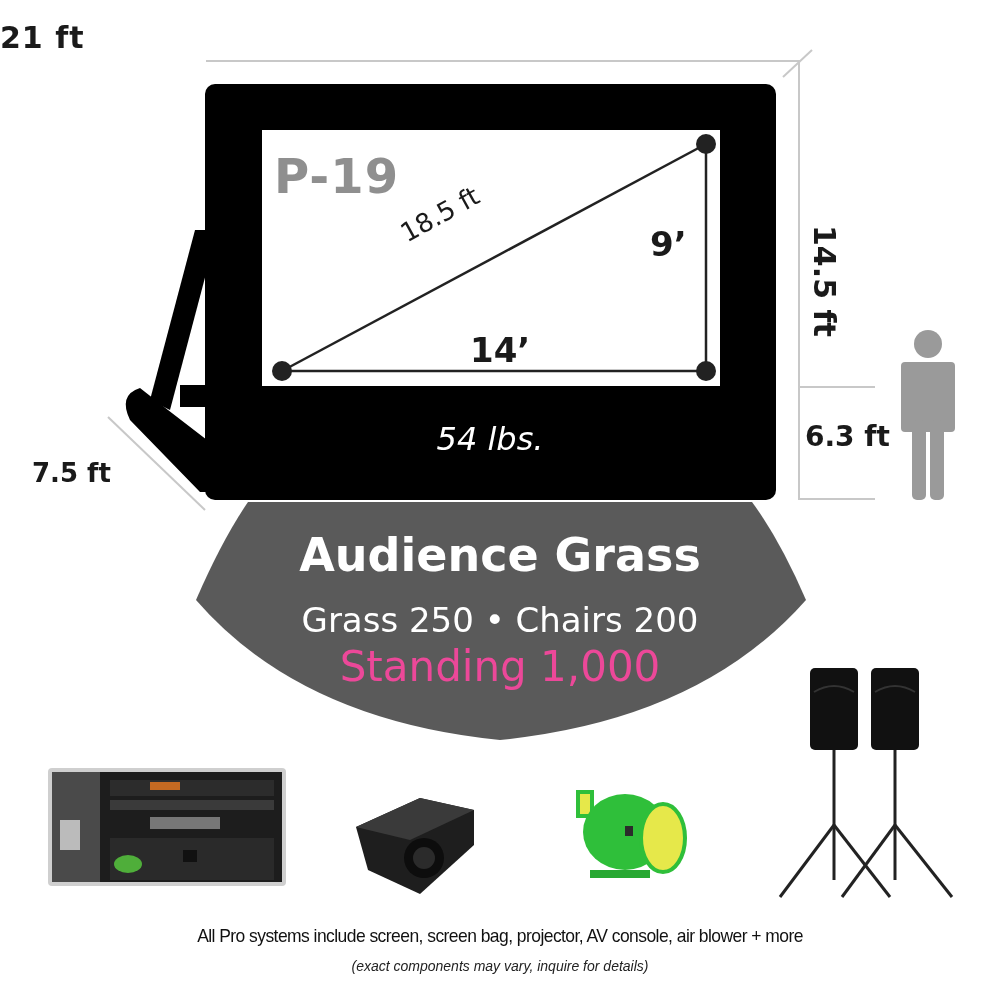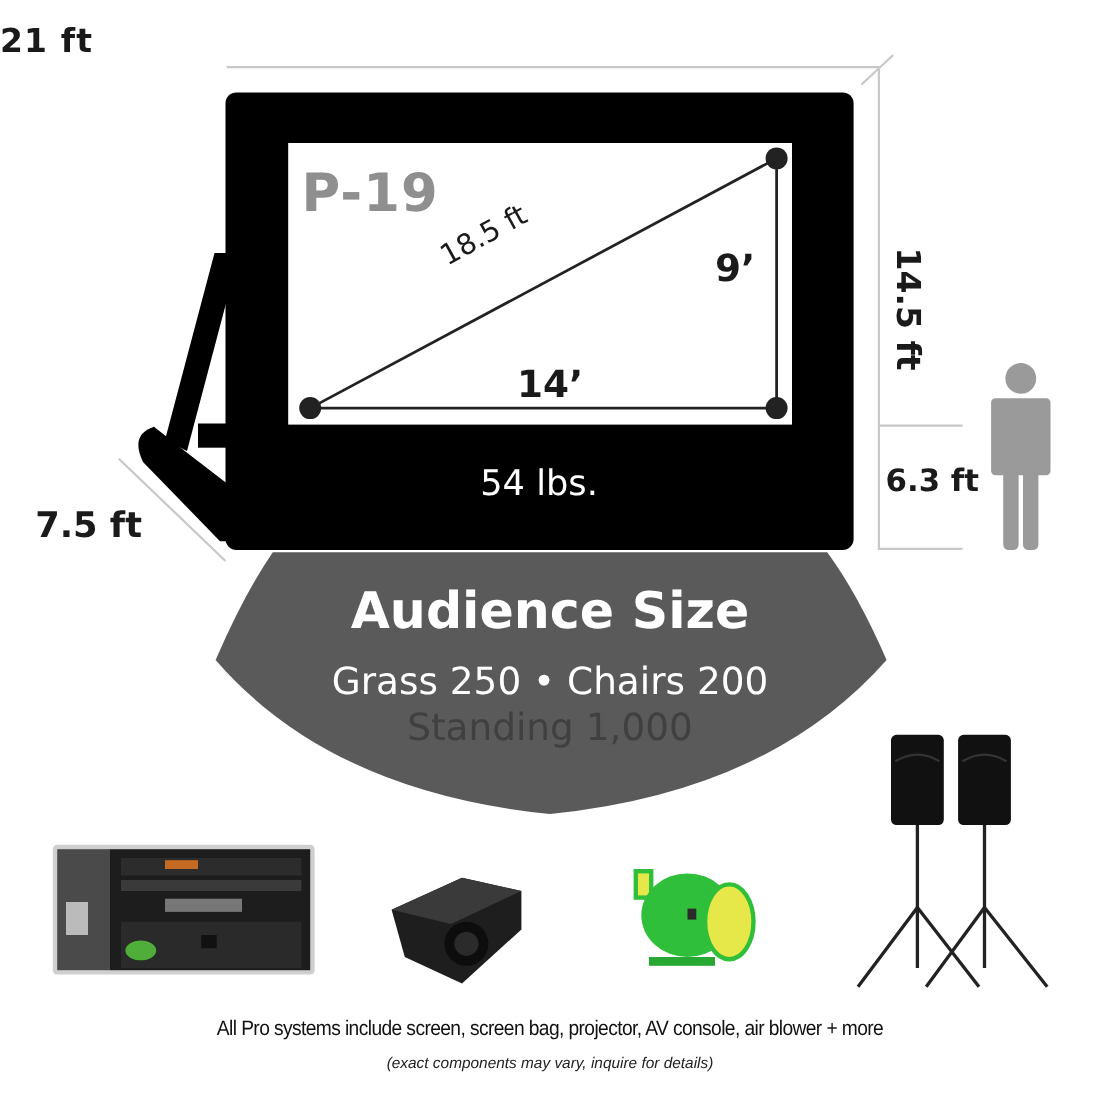--- a/index.html
+++ b/index.html
@@ -2,29 +2,29 @@
 <html><head>
 <meta charset="utf-8">
 <style>
   html, body { margin:0; padding:0; background:#ffffff; }
   body { width:1000px; height:1000px; position:relative; overflow:hidden; font-family:"DejaVu Sans", sans-serif; }
   .abs { position:absolute; }
   .dim-bold { font-family:"DejaVu Sans", sans-serif; font-weight:bold; color:#1a1a1a; }
   #width-label { left:0; width:1000px; top:20px; text-align:left; font-size:30px; letter-spacing:1px; }
   #height-label { left:790px; top:225px; font-size:30px; transform-origin:left top; transform:translate(52px,0) rotate(90deg); white-space:nowrap; }
   #base-label { left:805px; top:420px; font-size:28px; }
-  #depth-label { left:32px; top:458px; font-size:32px; }
+  #depth-label { left:32px; top:458px; font-size:26px; }
   #model-label { left:274px; top:148px; font-size:48px; font-weight:bold; color:#8f8f8f; font-family:"DejaVu Sans", sans-serif; letter-spacing:1px; }
   #diag-label { left:410px; top:218px; font-size:26px; color:#1a1a1a; transform:rotate(-29deg); transform-origin:left bottom; white-space:nowrap; }
   #h9-label { left:650px; top:224px; font-size:34px; font-weight:bold; color:#1a1a1a; }
   #w16-label { left:470px; top:330px; font-size:34px; font-weight:bold; color:#1a1a1a; }
-  #weight-label { left:205px; width:570px; top:420px; text-align:center; font-size:32px; color:#ffffff; }
+  #weight-label { left:205px; width:570px; top:420px; text-align:center; font-size:32px; color:#ffffff;font-style:italic; }
   #audience-title { left:180px; width:640px; top:528px; text-align:center; font-size:46px; font-weight:bold; color:#ffffff; }
   #audience-line1 { left:180px; width:640px; top:600px; text-align:center; font-size:34px; color:#ffffff; }
-  #audience-line2 { left:180px; width:640px; top:642px; text-align:center; font-size:34px; color:#404040; }
+  #audience-line2 { left:180px; width:640px; top:642px; text-align:center; font-size:42px; color:#ec4899; }
   #footer-main { left:0; width:1000px; top:925px; text-align:center; font-size:19px; color:#111; font-family:"Liberation Sans", sans-serif; letter-spacing:-0.6px; transform:scaleX(0.92); }
   #footer-note { left:0; width:1000px; top:958px; text-align:center; font-size:14px; font-style:italic; color:#222; font-family:"Liberation Sans", sans-serif; }
 </style>
 </head>
 <body>
 
 <svg class="abs" style="left:0;top:0" width="1000" height="1000" viewBox="0 0 1000 1000">
 
   <g stroke="#c8c8c8" stroke-width="2" fill="none">
     <line x1="206" y1="61" x2="800" y2="61"></line>
@@ -116,18 +116,18 @@
 <div class="abs dim-bold" id="height-label">14.5 ft</div>
 <div class="abs dim-bold" id="base-label">6.3 ft</div>
 <div class="abs dim-bold" id="depth-label">7.5 ft</div>
 
 <div class="abs" id="model-label">P-19</div>
 <div class="abs" id="diag-label">18.5 ft</div>
 <div class="abs" id="h9-label">9’</div>
 <div class="abs" id="w16-label">14’</div>
 <div class="abs" id="weight-label">54 lbs.</div>
 
-<div class="abs" id="audience-title">Audience Size</div>
+<div class="abs" id="audience-title">Audience Grass</div>
 <div class="abs" id="audience-line1">Grass 250 • Chairs 200</div>
 <div class="abs" id="audience-line2">Standing 1,000</div>
 
 <div class="abs" id="footer-main">All Pro systems include screen, screen bag, projector, AV console, air blower + more</div>
 <div class="abs" id="footer-note">(exact components may vary, inquire for details)</div>
 
 </body></html>

